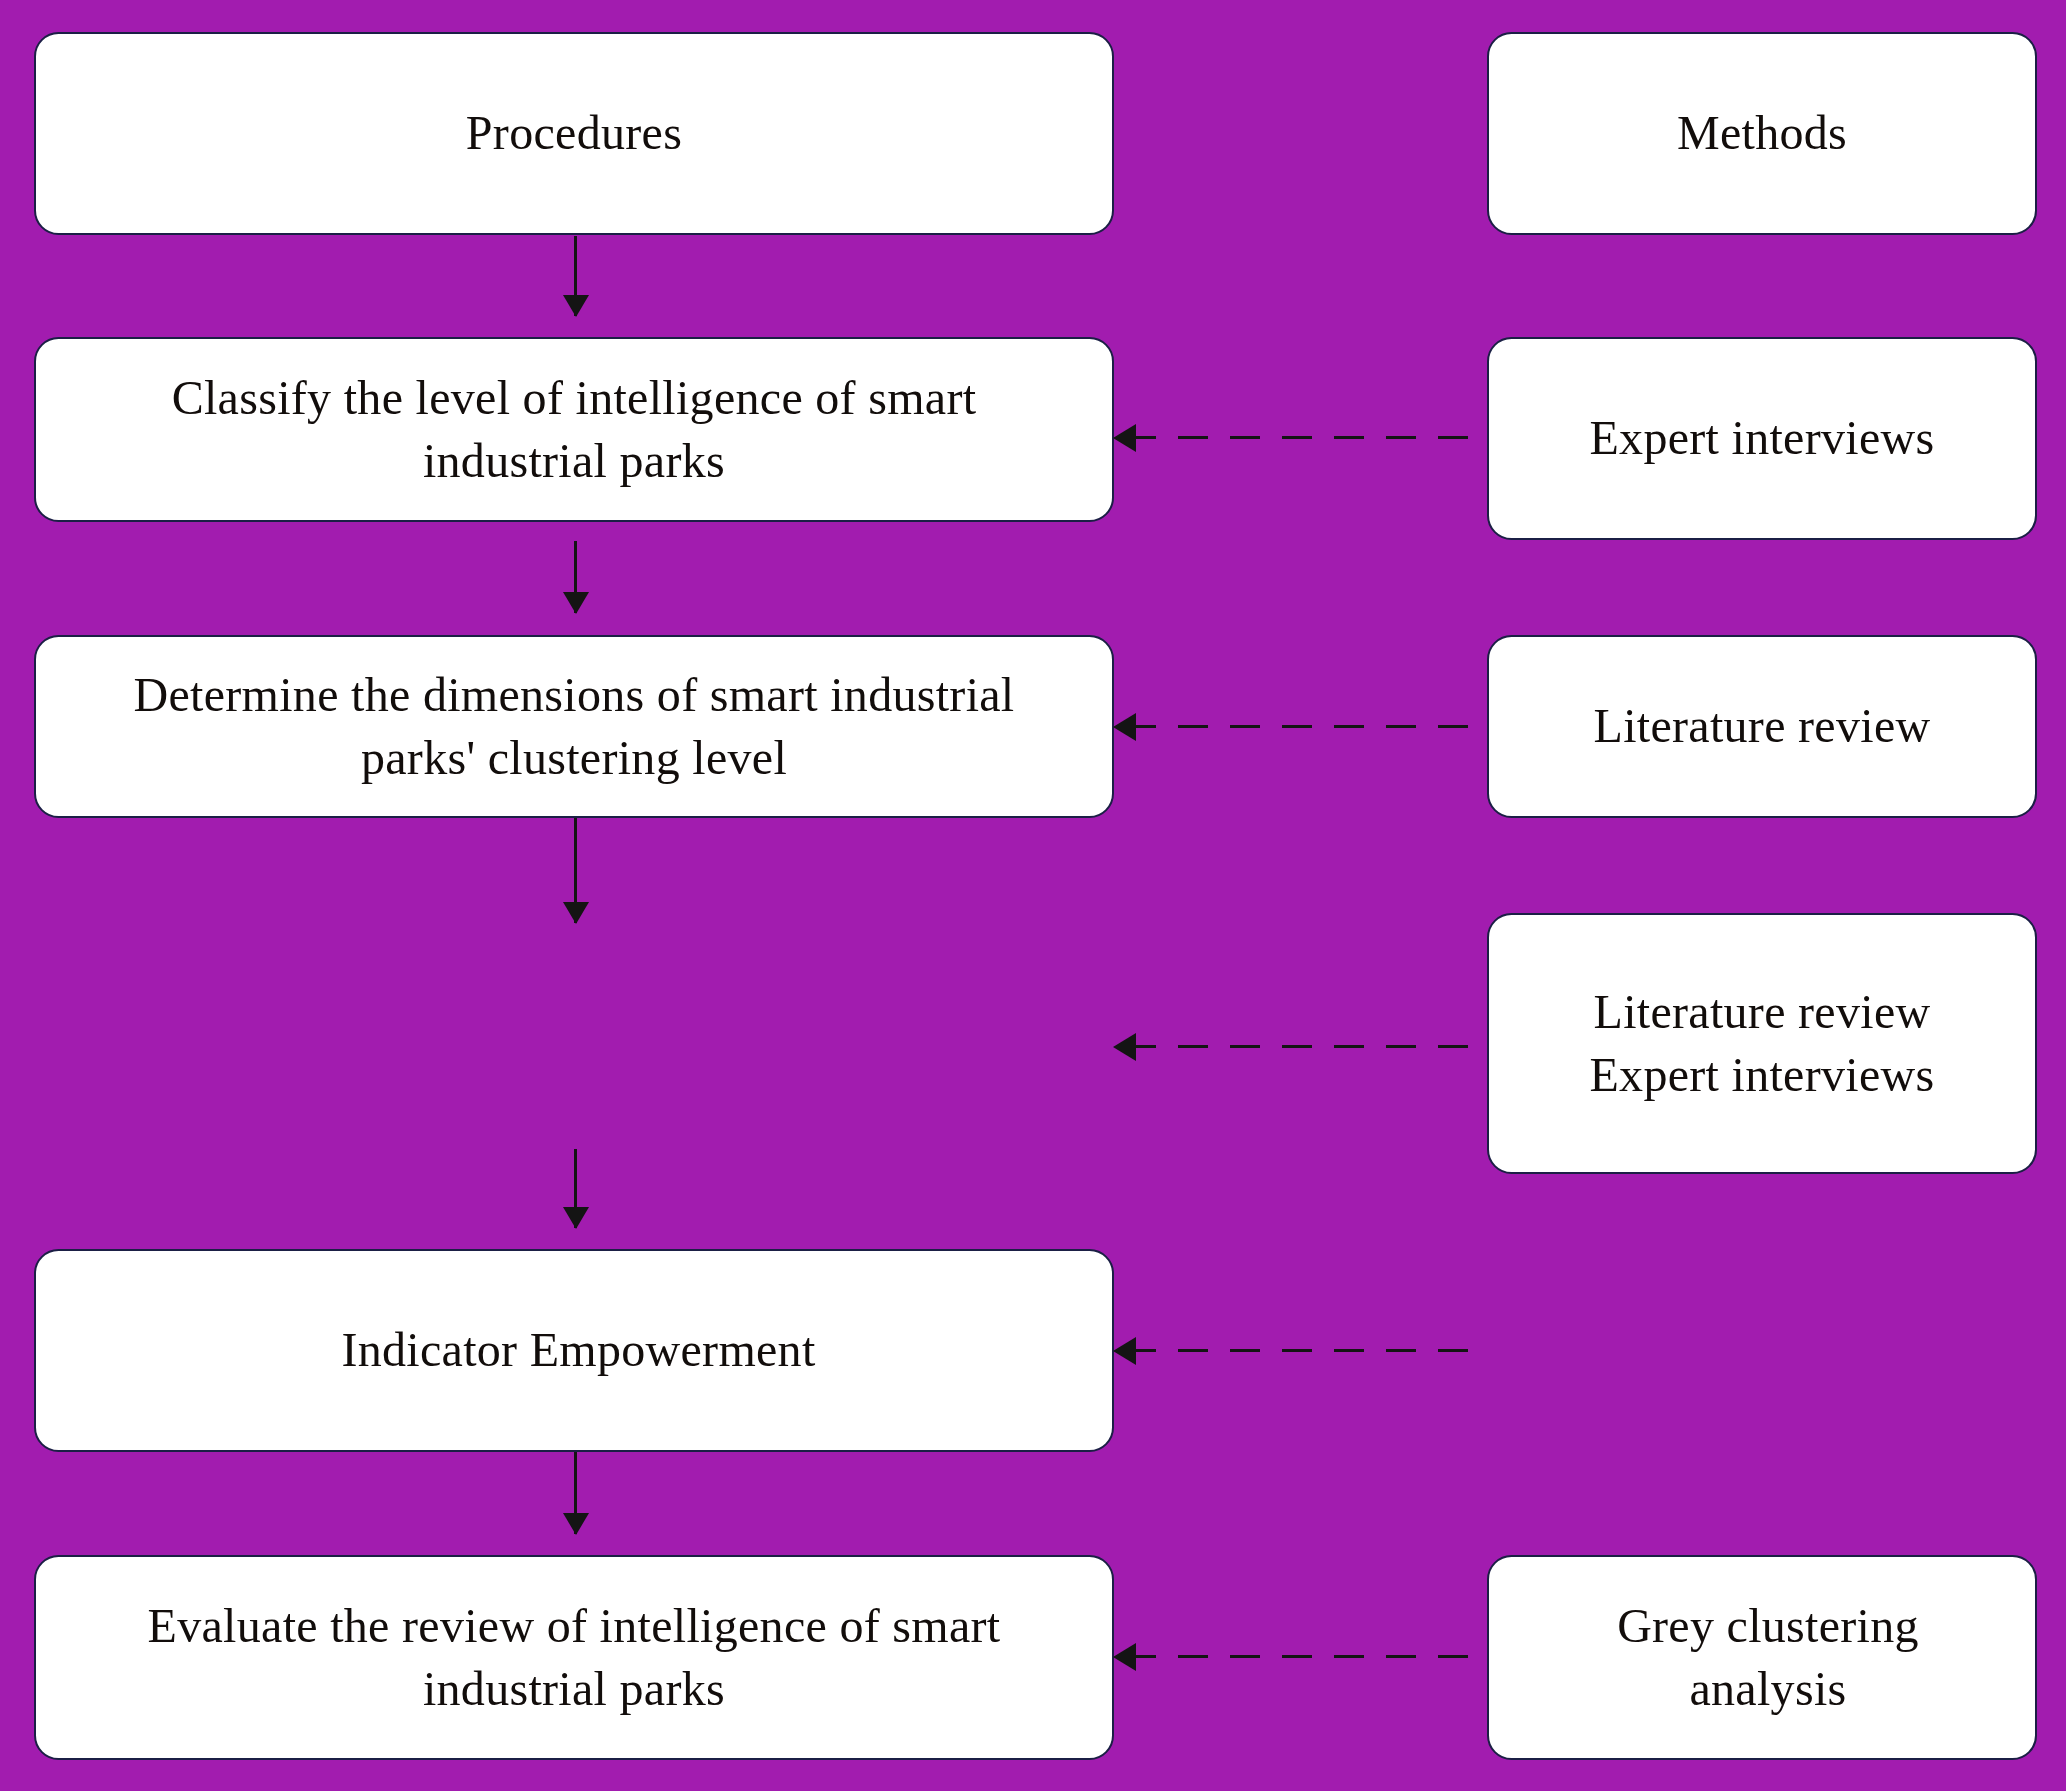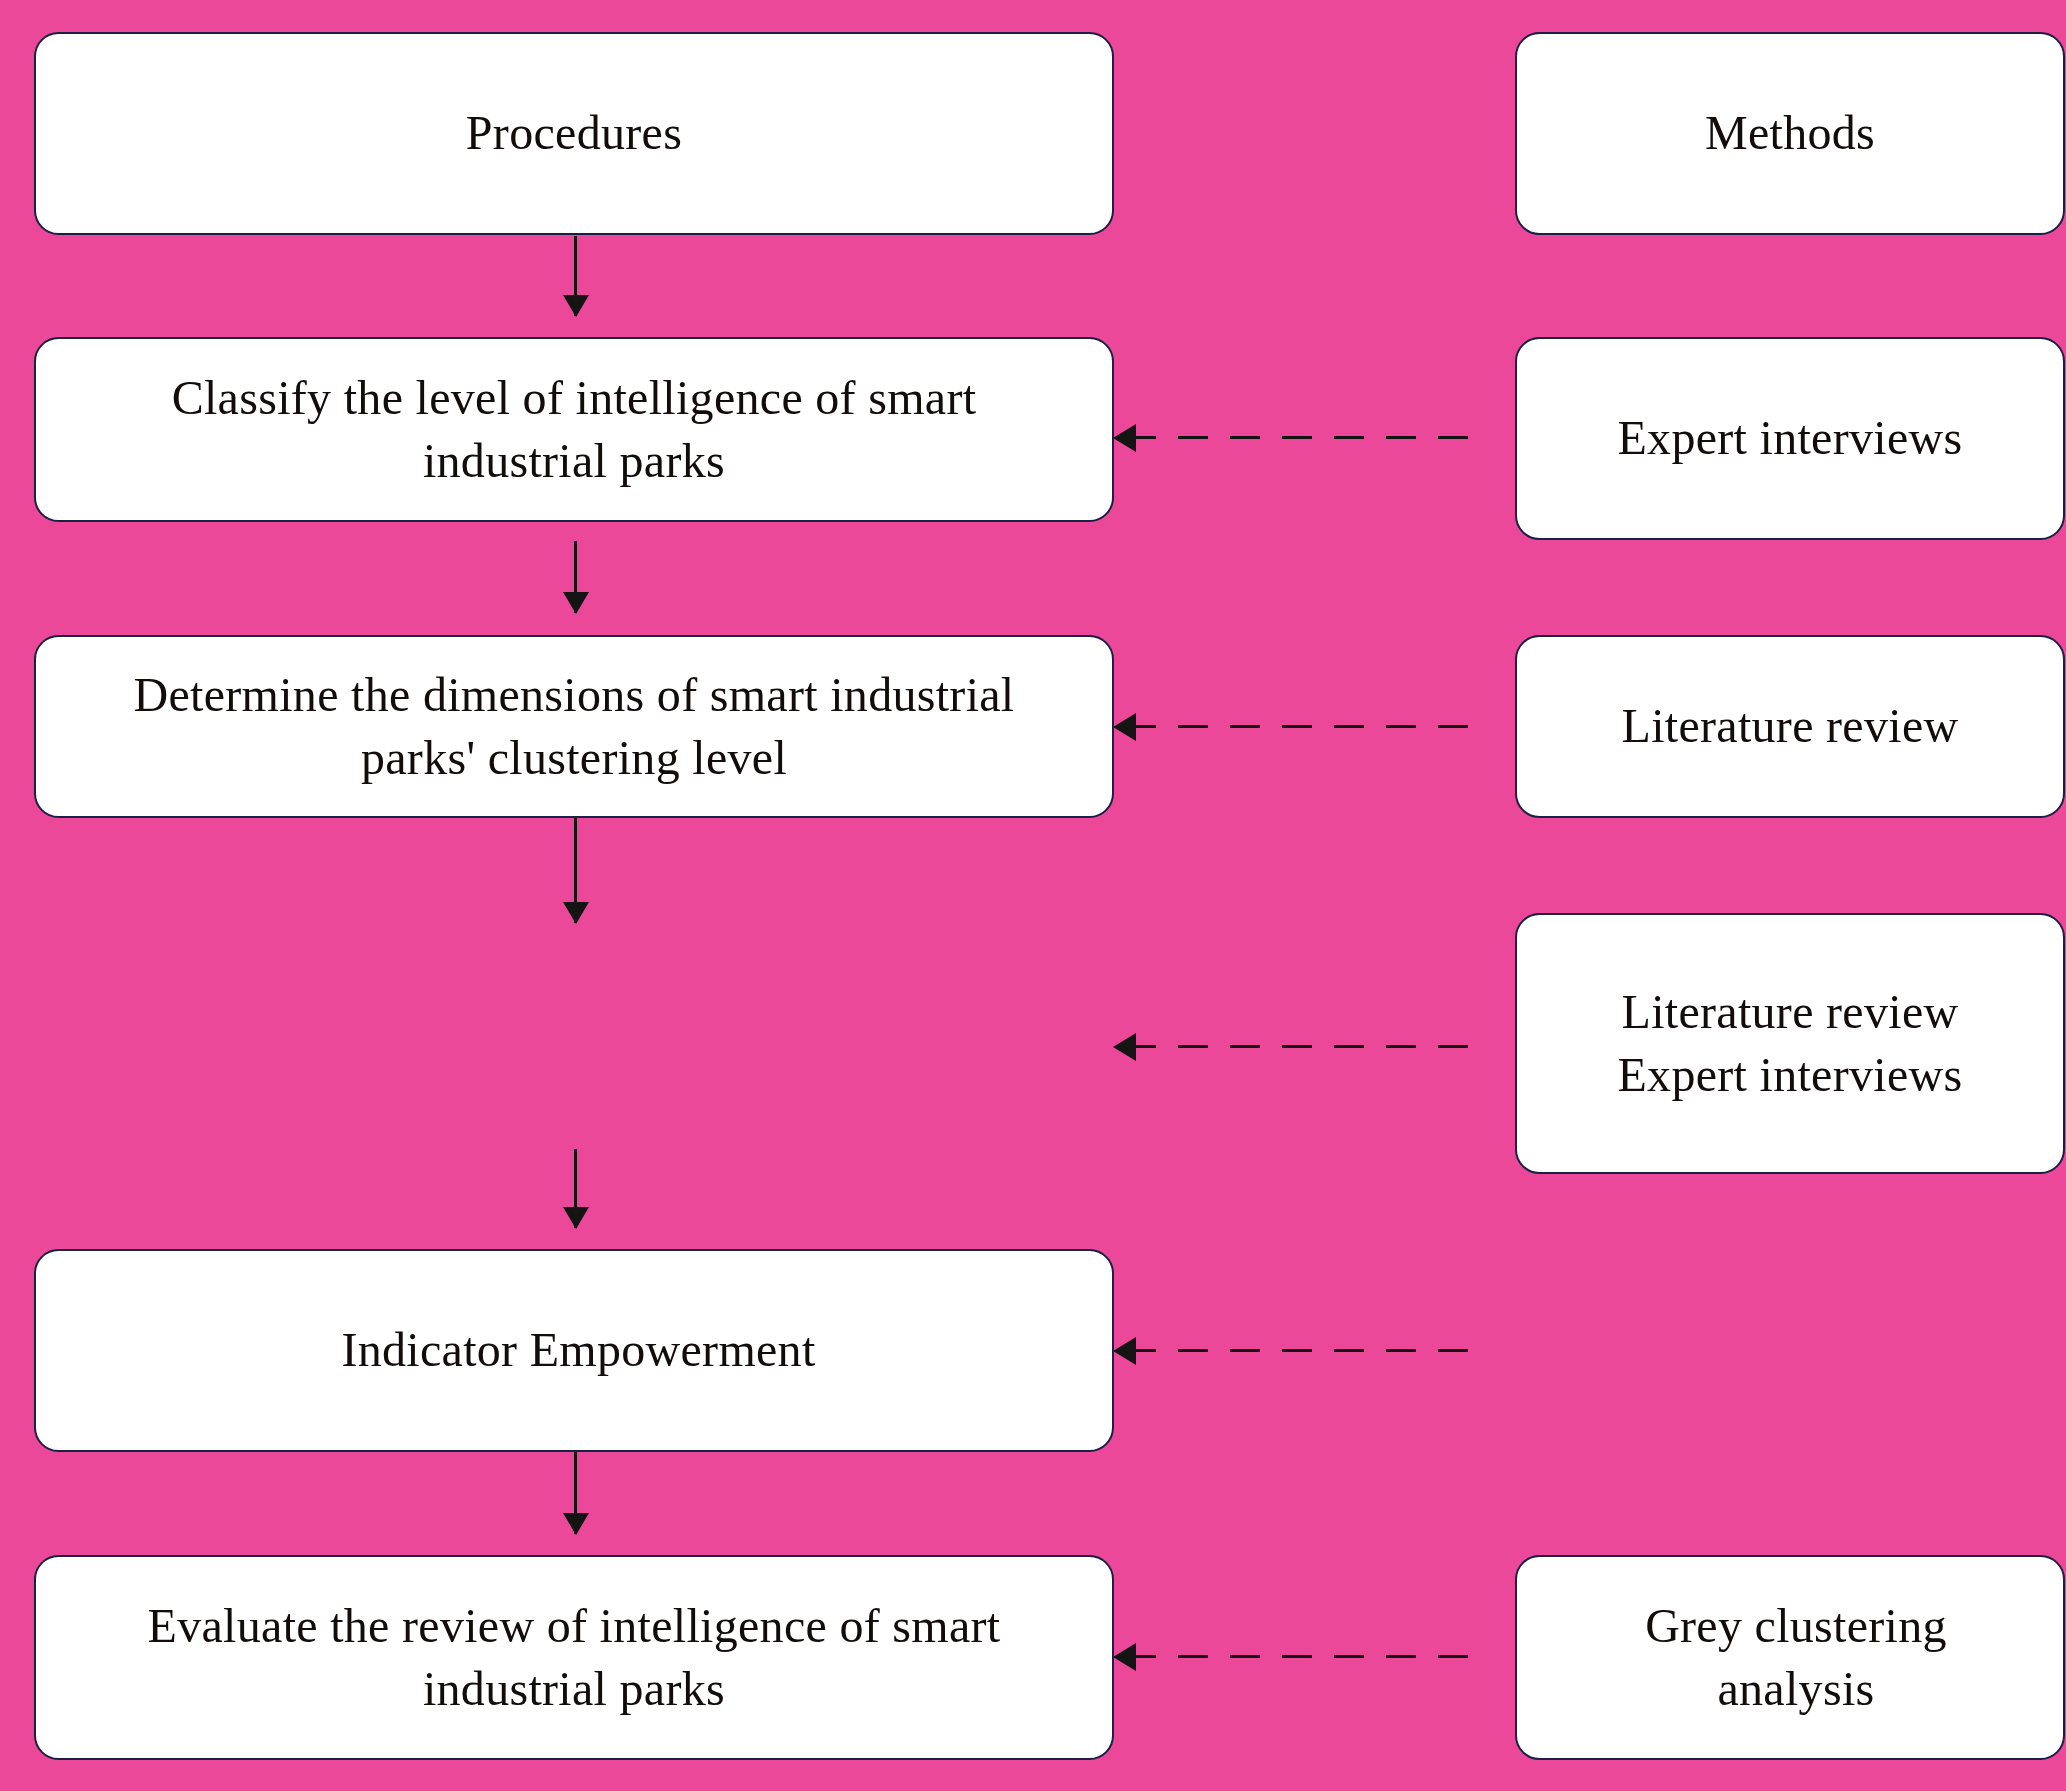--- a/index.html
+++ b/index.html
@@ -8,21 +8,21 @@
     padding: 0;
     background: #ffffff;
   }
   body {
     font-family: "Liberation Serif", "DejaVu Serif", serif;
   }
   #canvas {
     position: relative;
     width: 2066px;
     height: 1792px;
-    background: #ec4899;
+    background: #a21caf;
     overflow: hidden;
   }
   .node {
     position: absolute;
     box-sizing: border-box;
     border: 2.6px solid #1b1f45;
     border-radius: 24.5px;
     background: #ffffff;
     display: flex;
     align-items: center;
@@ -32,21 +32,21 @@
   .node-label {
     display: block;
     color: #120d0b;
     font-size: 48px;
     line-height: 1.30;
     letter-spacing: 0.3px;
     white-space: pre-line;
     padding: 0 9px;
   }
   .col-left  { left: 34px;   width: 1080px; }
-  .col-right { left: 1487px; width: 550px; margin-left: 28px;  }
+  .col-right { left: 1487px; width: 550px;  }
 
   
   .v-arrow {
     position: absolute;
     left: 574px;
     width: 3.2px;
     background: #141414;
   }
   .v-arrow::after {
     content: "";

